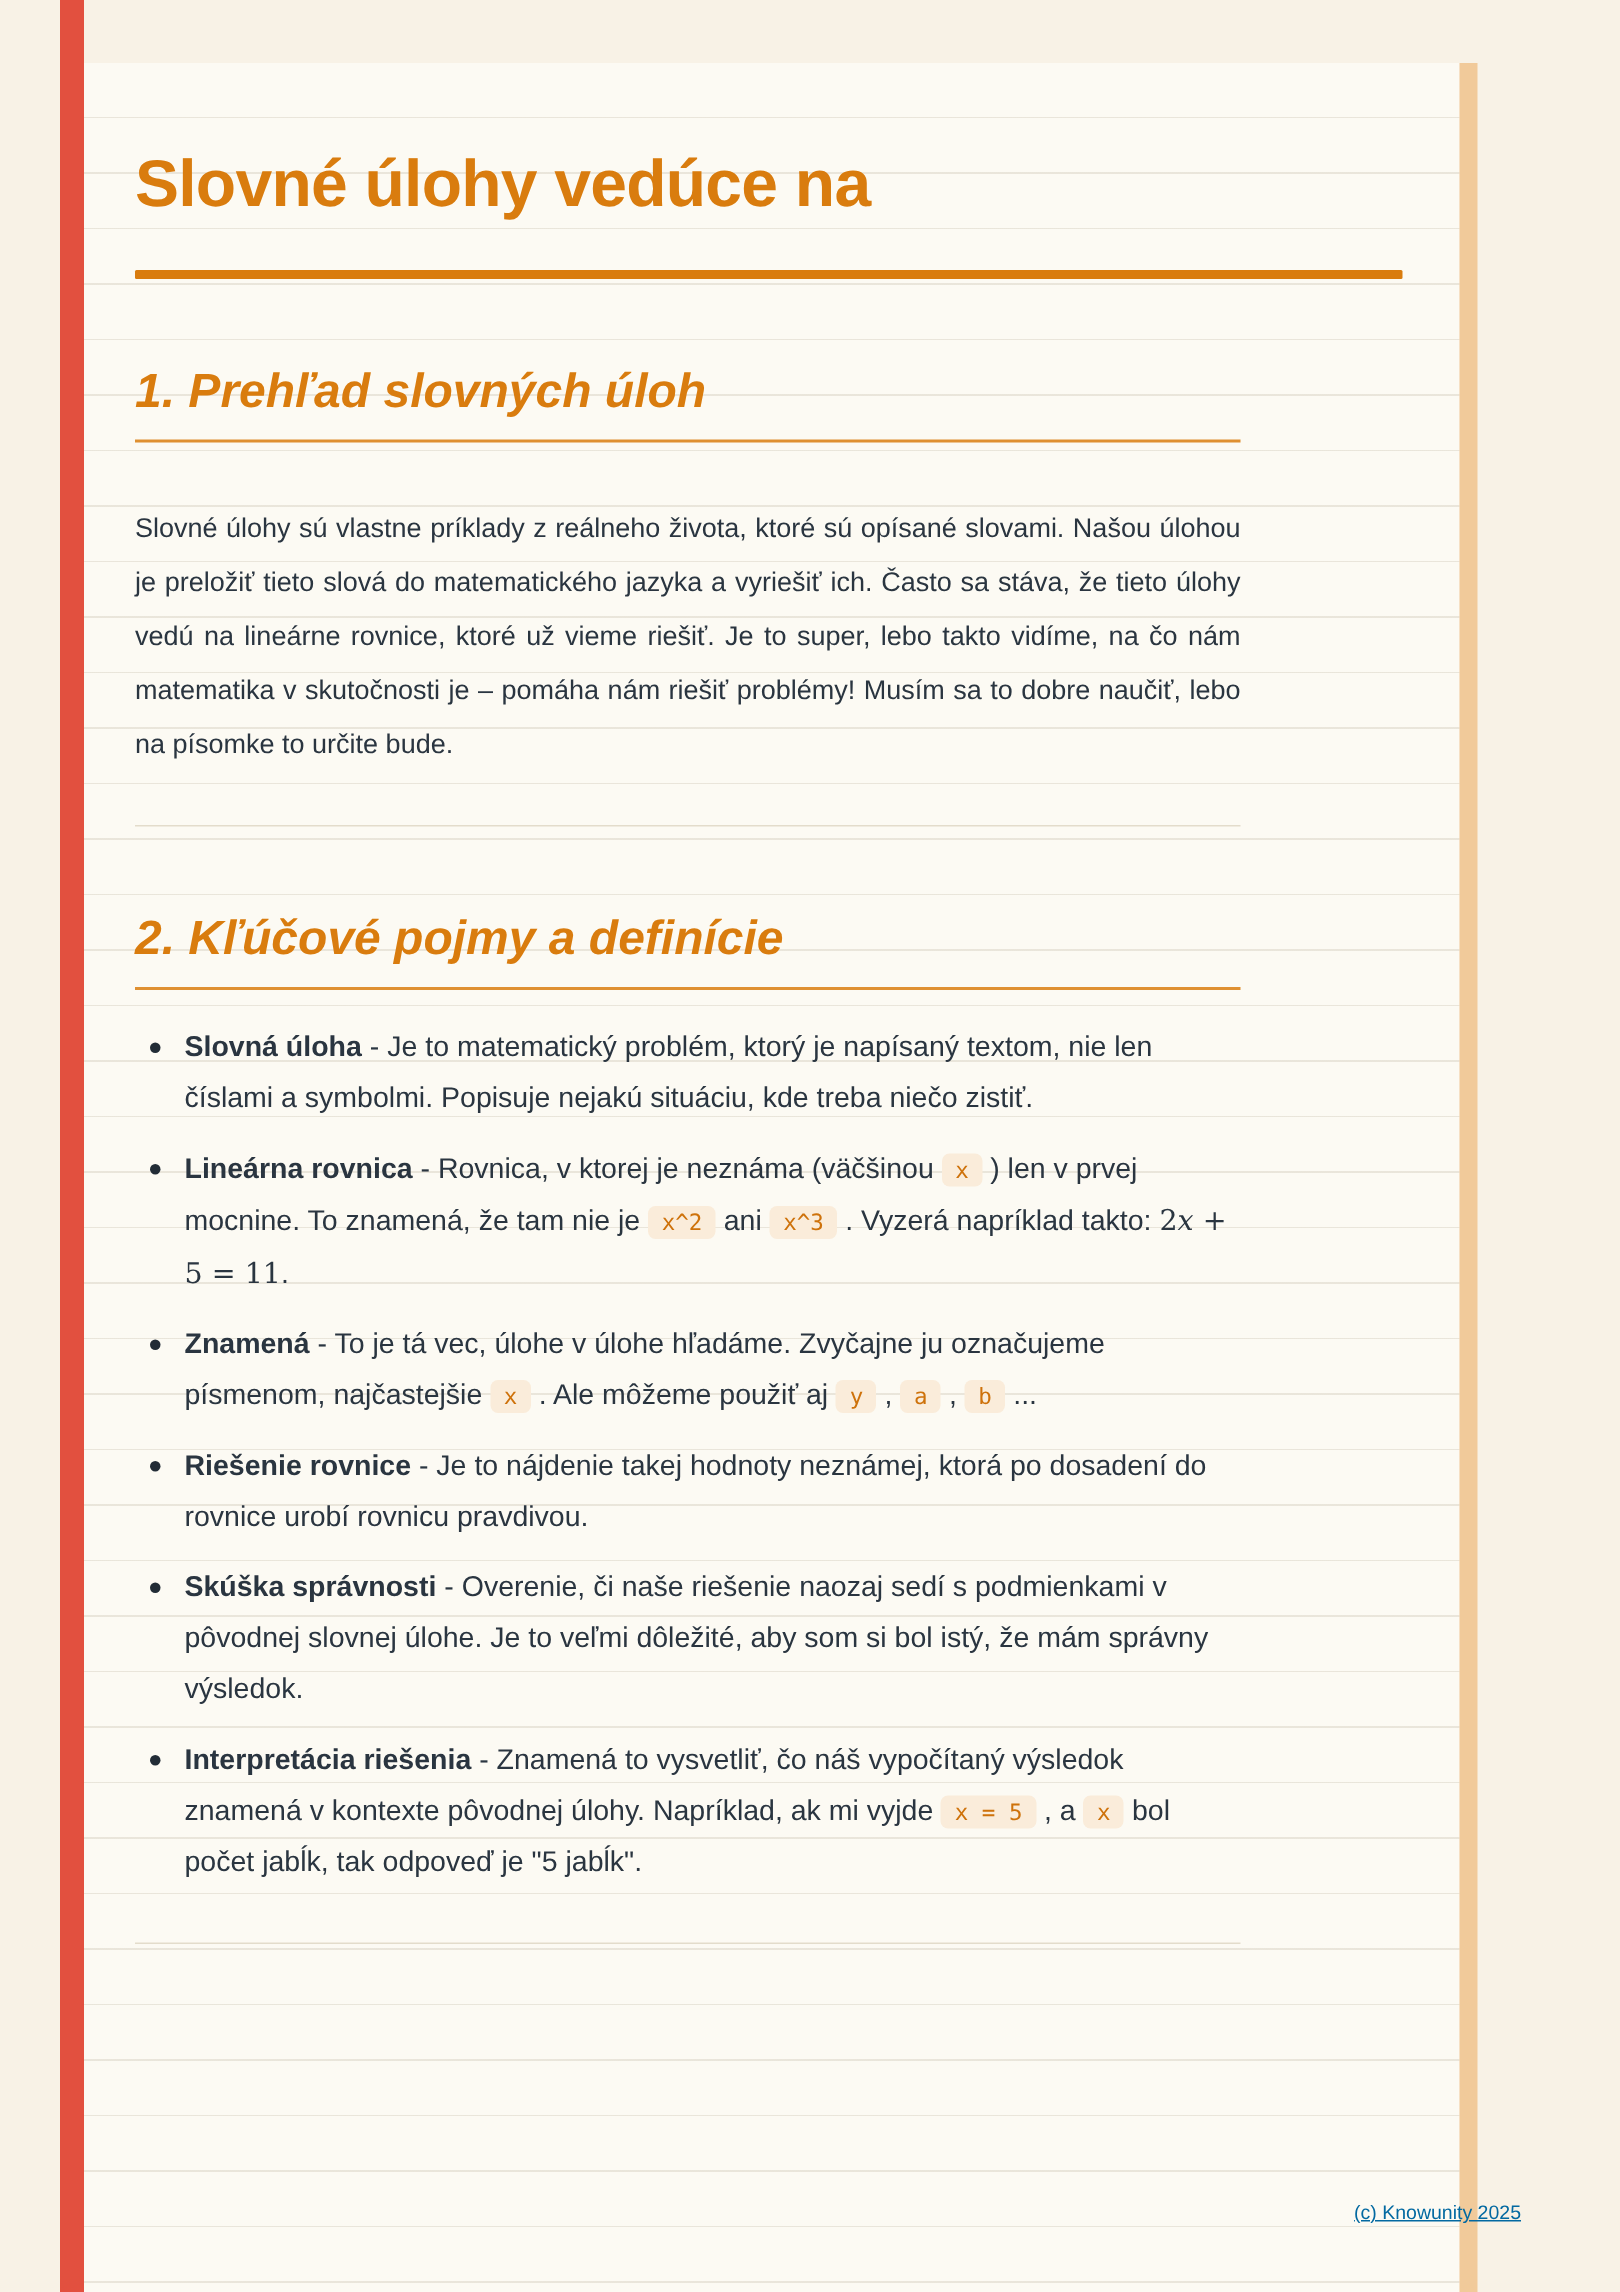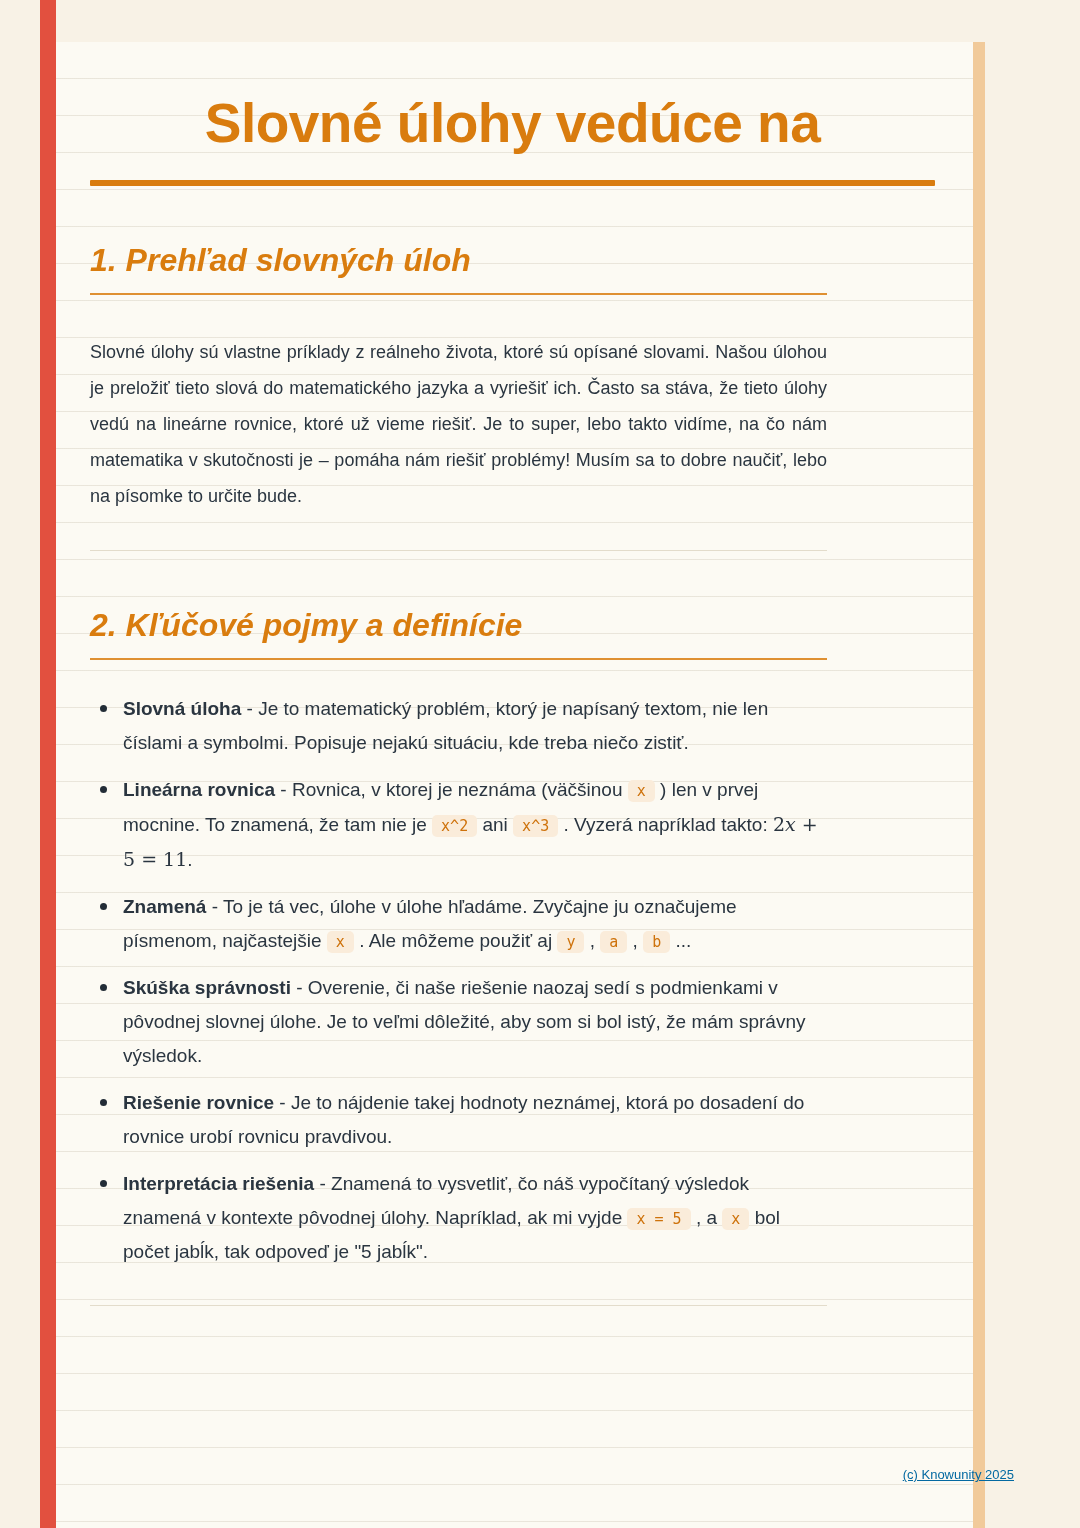--- a/index.html
+++ b/index.html
@@ -41,26 +41,25 @@
       #FCFAF3;
     z-index: 1;
   }
   .content {
     position: absolute;
     left: 34px; top: 0;
     width: 845px;
   }
   h1 {
     margin: 46px 0 0 0;
-    font-size: 55px;
+    font-size: 44px;
     line-height: 70px;
     font-weight: 800;
     letter-spacing: -0.5px;
     color: var(--accent, #D97C0E);
-    text-align: center;
   }
   h1 span { display: block; }
   .title-rule {
     margin-top: 22px;
     width: 845px;
     height: 6px;
     background: var(--accent, #D97C0E);
     border-radius: 1px;
   }
   h2 {
@@ -87,21 +86,21 @@
   }
   .justify { text-align: justify; }
   .divider {
     width: 737px;
     border: none;
     border-top: 1px solid #E3DCCB;
     margin: 36px 0 0 0;
   }
   ul.terms {
     width: 737px;
-    margin: 32px 0 0 0;
+    margin: 22px 0 0 0;
     padding: 0;
     list-style: none;
   }
   ul.terms li {
     position: relative;
     padding-left: 33px;
     margin-bottom: 13px;
     font-size: 19px;
     line-height: 34px;
     color: var(--text, #2A3540);
@@ -161,22 +160,22 @@
 
       <hr class="divider">
 
       <h2>2. Kľúčové pojmy a definície</h2>
       <div class="h2-rule"></div>
 
       <ul class="terms" id="bullets">
           <li><strong>Slovná úloha</strong><span> - Je to matematický problém, ktorý je napísaný textom, nie len číslami a symbolmi. Popisuje nejakú situáciu, kde treba niečo zistiť.</span></li>
           <li><strong>Lineárna rovnica</strong><span> - Rovnica, v ktorej je neznáma (väčšinou </span><code class="chip">x</code><span> ) len v prvej mocnine. To znamená, že tam nie je </span><code class="chip">x^2</code><span> ani </span><code class="chip">x^3</code><span> . Vyzerá napríklad takto: </span><span class="math"><span>2</span><i>x</i><span> </span><span>+</span><span> </span><span>5</span><span> </span><span>=</span><span> </span><span>1</span><span>1</span></span><span>.</span></li>
           <li><strong>Znamená</strong><span> - To je tá vec, úlohe v úlohe hľadáme. Zvyčajne ju označujeme písmenom, najčastejšie </span><code class="chip">x</code><span> . Ale môžeme použiť aj </span><code class="chip">y</code><span> , </span><code class="chip">a</code><span> , </span><code class="chip">b</code><span> ...</span></li>
+          <li><strong>Riešenie rovnice</strong><span> - Je to nájdenie takej hodnoty neznámej, ktorá po dosadení do rovnice urobí rovnicu pravdivou.</span></li>
           <li><strong>Skúška správnosti</strong><span> - Overenie, či naše riešenie naozaj sedí s podmienkami v pôvodnej slovnej úlohe. Je to veľmi dôležité, aby som si bol istý, že mám správny výsledok.</span></li>
-          <li><strong>Riešenie rovnice</strong><span> - Je to nájdenie takej hodnoty neznámej, ktorá po dosadení do rovnice urobí rovnicu pravdivou.</span></li>
           <li><strong>Interpretácia riešenia</strong><span> - Znamená to vysvetliť, čo náš vypočítaný výsledok znamená v kontexte pôvodnej úlohy. Napríklad, ak mi vyjde </span><code class="chip">x = 5</code><span> , a </span><code class="chip">x</code><span> bol počet jabĺk, tak odpoveď je "5 jabĺk".</span></li>
         </ul>
 
       <hr class="divider">
 
     </div>
   </div>
 
   <div class="orange-stripe"></div>
 

